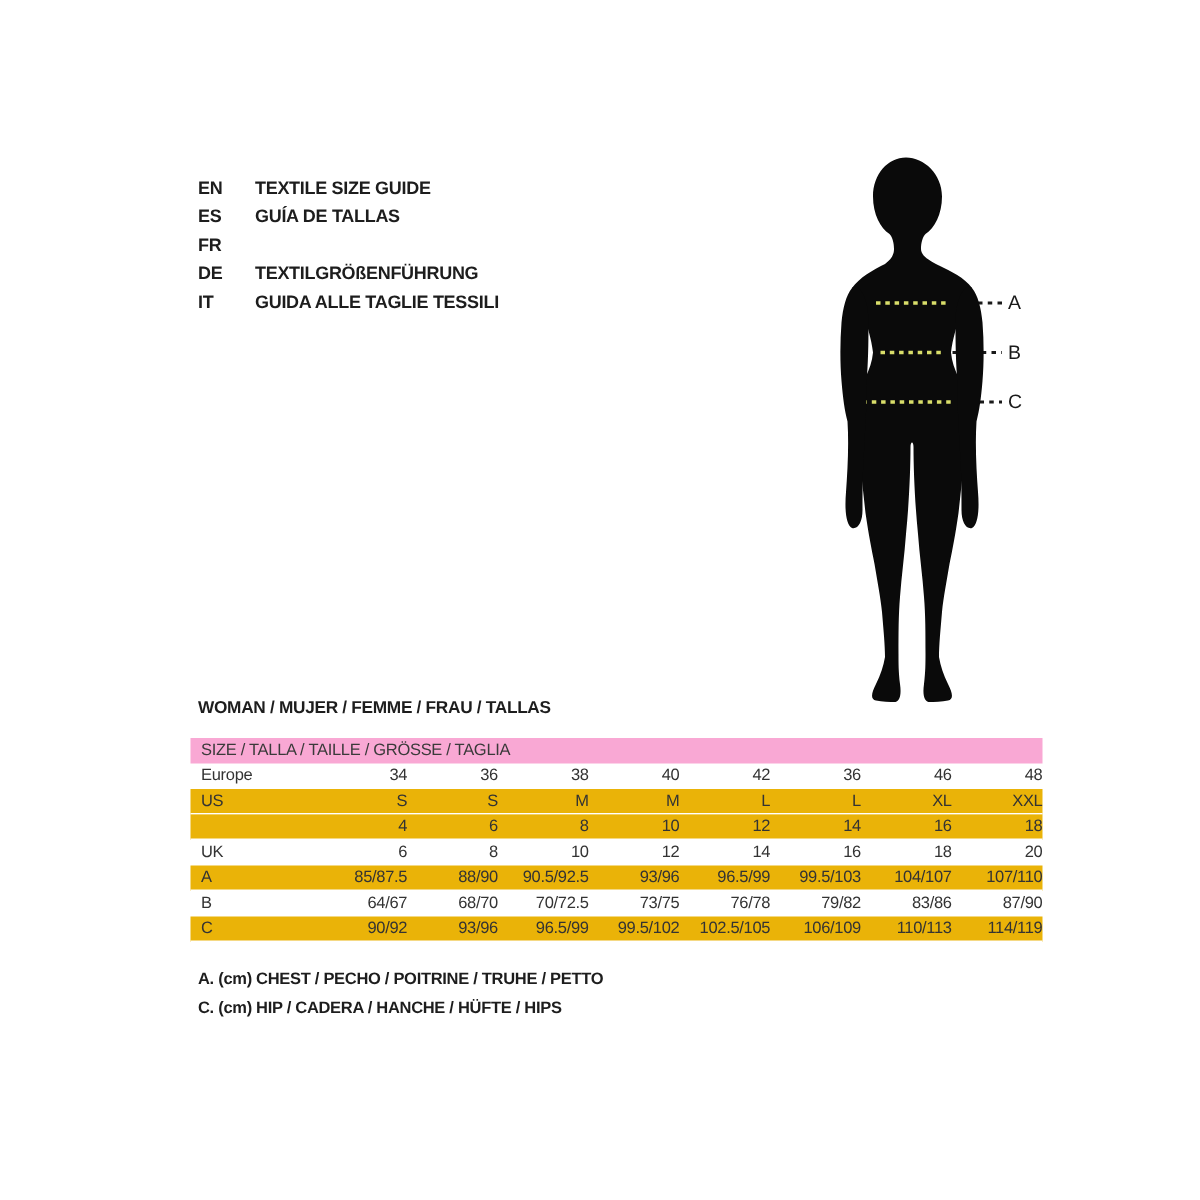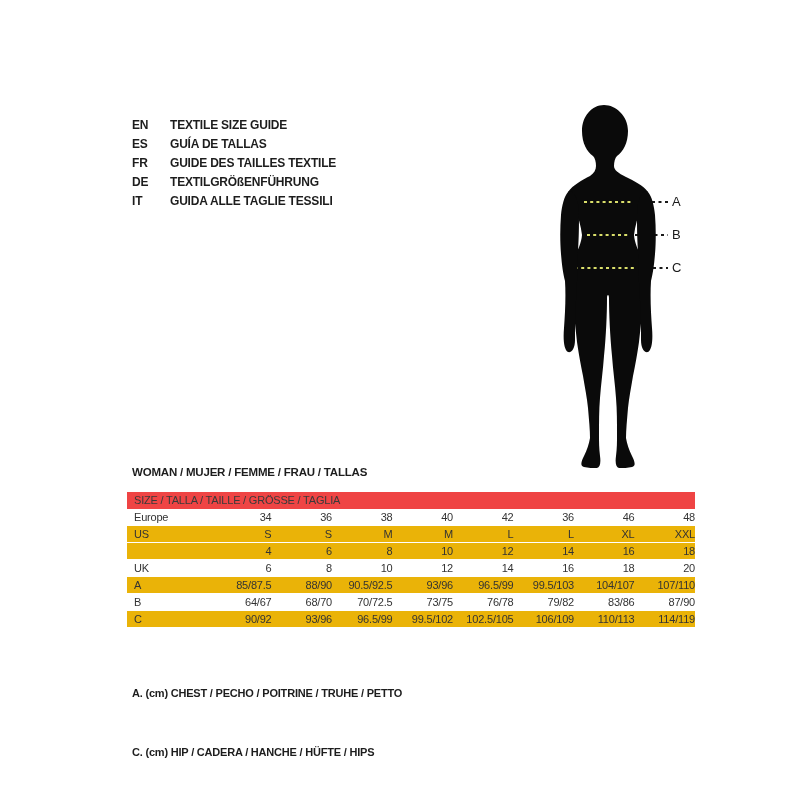--- a/index.html
+++ b/index.html
@@ -31,56 +31,55 @@
 
   
   .table-title{
     position:absolute;left:120px;top:466px;
     font-size:11.5px;font-weight:700;letter-spacing:-0.2px;white-space:nowrap;
   }
 
   
   .size-table{position:absolute;left:115px;top:492px;width:568px;}
   .thead{
-    height:17px;line-height:17px;background:#ef4444;color:#3a3a3a;
+    height:17px;line-height:17px;background:#f9a8d4;color:#3a3a3a;
     font-size:11px;font-weight:400;letter-spacing:-0.2px;
     padding-left:7px;box-sizing:border-box;
   }
   .trow{display:flex;height:17px;line-height:16px;box-sizing:border-box;border-bottom:1px solid #ffffff;}
   .trow.stripe{background:#eab308;}
   .tlabel{
     width:84px;padding-left:7px;box-sizing:border-box;
     font-size:11px;color:#333333;letter-spacing:-0.2px;white-space:nowrap;
   }
   .tcell{
     flex:1;text-align:right;font-size:11px;color:#333333;
     letter-spacing:-0.2px;white-space:nowrap;
   }
 
   
   .legend{position:absolute;left:120px;top:644px;}
-  .legend-line{height:19px;line-height:19px;font-size:11px;font-weight:700;letter-spacing:-0.2px;white-space:nowrap;margin-top:40px;}
+  .legend-line{height:19px;line-height:19px;font-size:11px;font-weight:700;letter-spacing:-0.2px;white-space:nowrap;}
 </style>
 </head>
 <body>
 
 <div class="canvas">
 
   <div class="lang-list">
     <div class="lang-row">
       <span class="lang-code">EN</span>
       <span class="lang-label">TEXTILE SIZE GUIDE</span>
     </div>
     <div class="lang-row">
       <span class="lang-code">ES</span>
       <span class="lang-label">GUÍA DE TALLAS</span>
     </div>
     <div class="lang-row">
       <span class="lang-code">FR</span>
-      <span class="lang-label">GUIDE DES TAILLES TEXTILE</span>
     </div>
     <div class="lang-row">
       <span class="lang-code">DE</span>
       <span class="lang-label">TEXTILGRÖßENFÜHRUNG</span>
     </div>
     <div class="lang-row">
       <span class="lang-code">IT</span>
       <span class="lang-label">GUIDA ALLE TAGLIE TESSILI</span>
     </div>
   </div>

